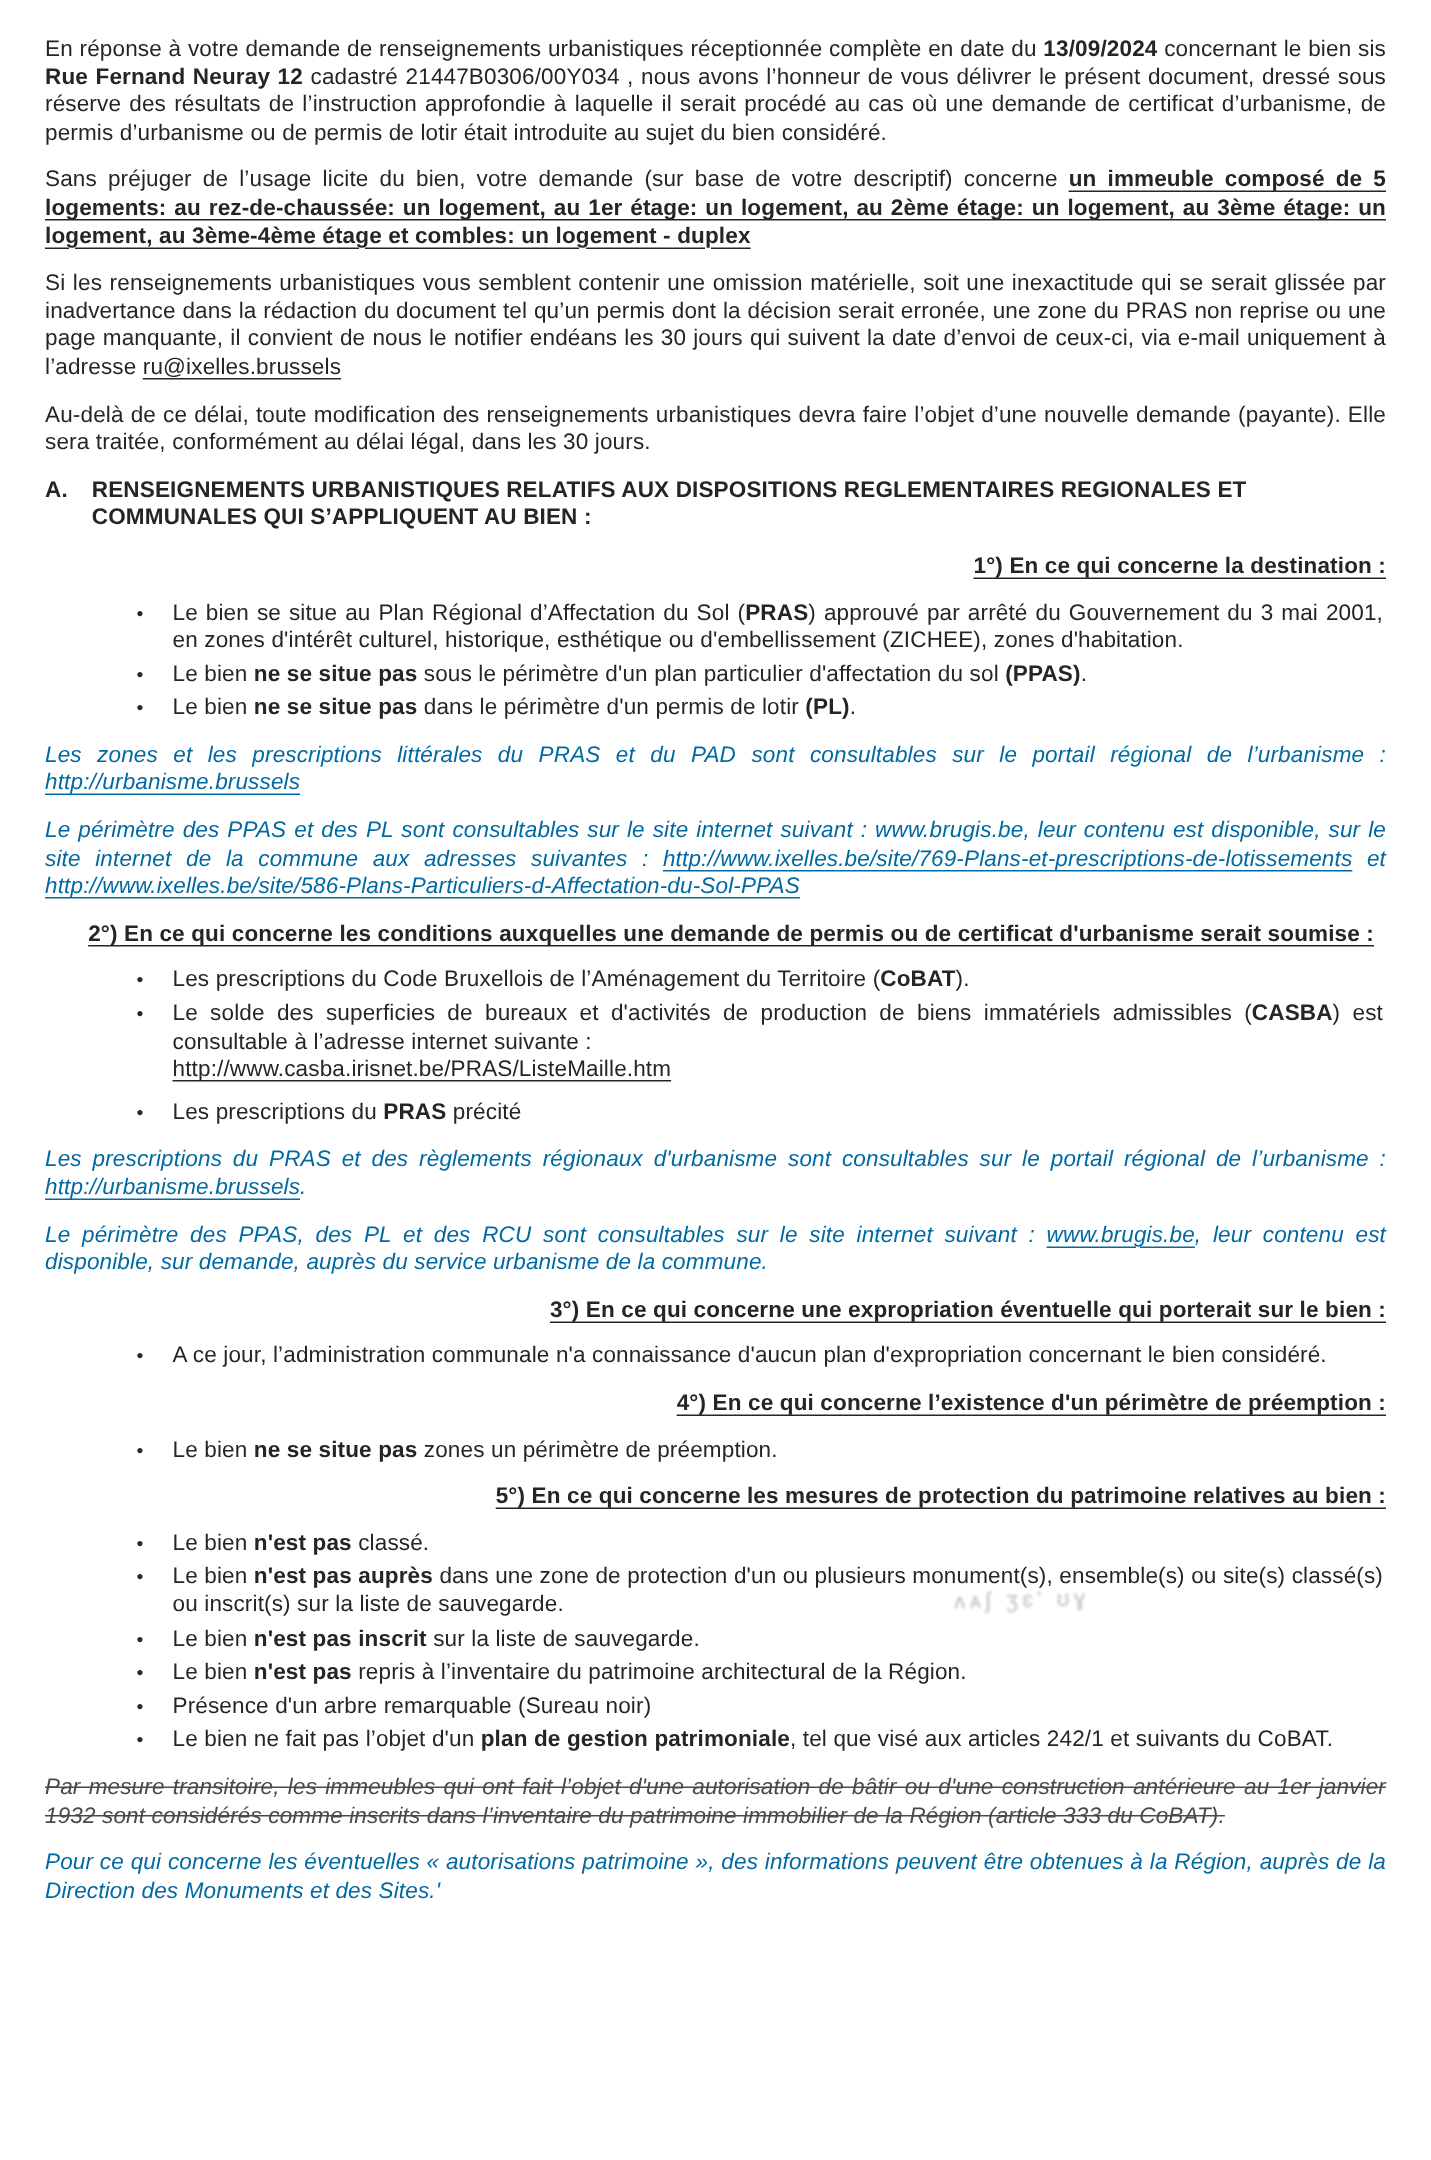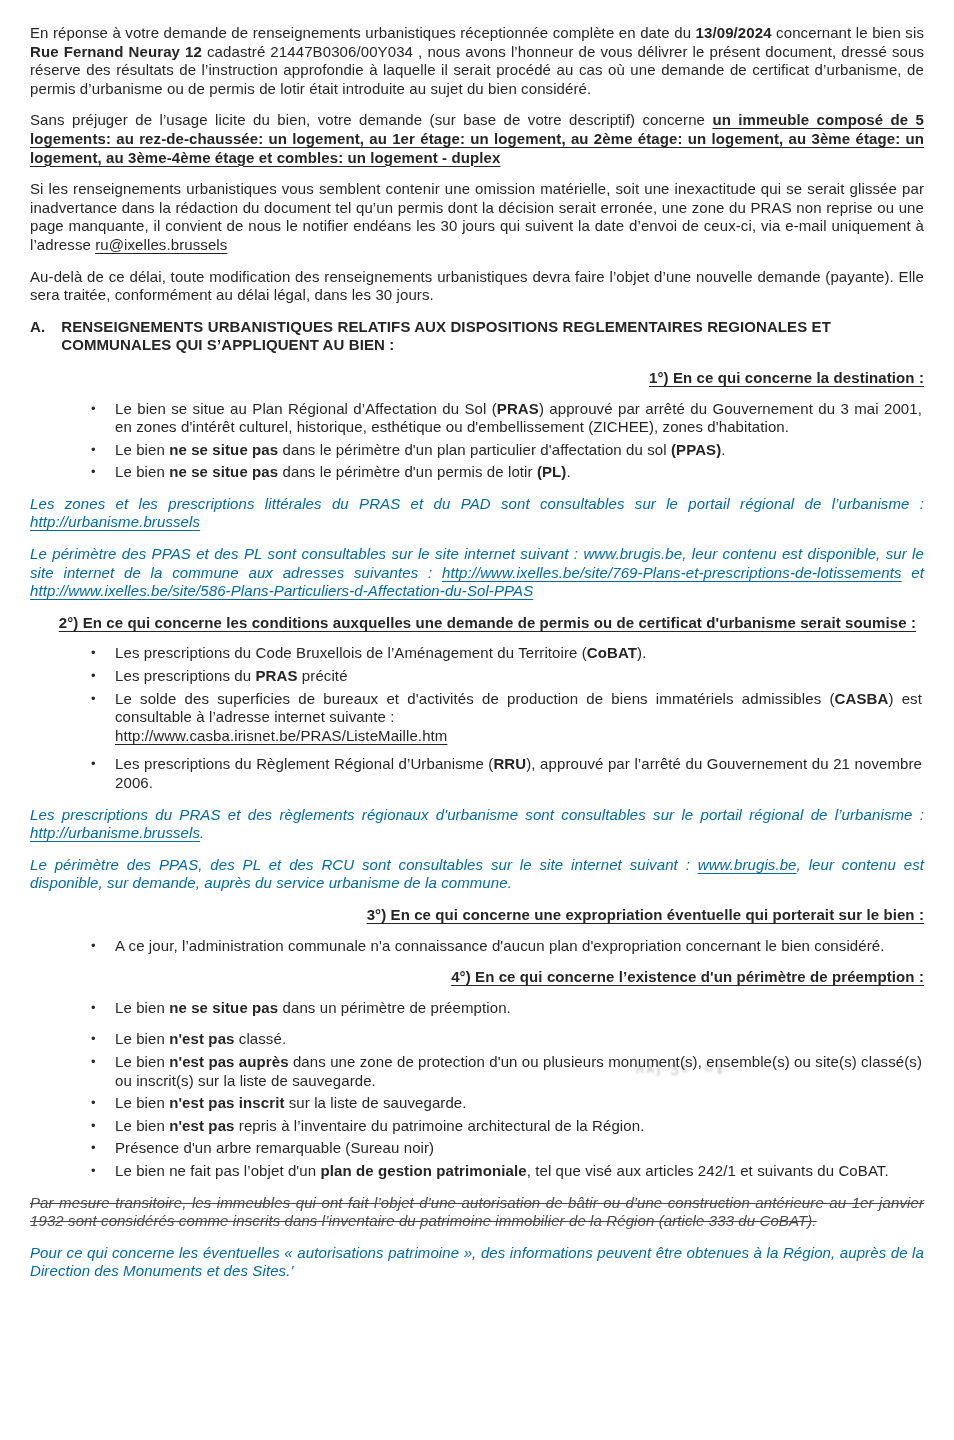--- a/index.html
+++ b/index.html
@@ -58,49 +58,49 @@
   <p class="block"><span>Au-delà de ce délai, toute modification des renseignements urbanistiques devra faire l’objet d’une nouvelle demande (payante). Elle sera traitée, conformément au délai légal, dans les 30 jours.</span></p>
 
   <div class="sec-a">
     <span class="marker">A.</span>
     <span class="title"><span>RENSEIGNEMENTS URBANISTIQUES RELATIFS AUX DISPOSITIONS REGLEMENTAIRES REGIONALES ET COMMUNALES QUI S’APPLIQUENT AU BIEN :</span></span>
   </div>
 
   <p class="h-num"><span><span>1°) En ce qui concerne la destination :</span></span></p>
   <ul class="doc-list">
       <li><span>Le bien se situe au Plan Régional d’Affectation du Sol (</span><span class="run-b">PRAS</span><span>) approuvé par arrêté du Gouvernement du 3 mai 2001, en zones d'intérêt culturel, historique, esthétique ou d'embellissement (ZICHEE), zones d'habitation.</span></li>
-      <li><span>Le bien </span><span class="run-b">ne se situe pas</span><span> dans le périmètre d'un plan particulier d'affectation du sol </span><span class="run-b">(PPAS)</span><span>.</span></li>
+      <li><span>Le bien </span><span class="run-b">ne se situe pas</span><span> sous le périmètre d'un plan particulier d'affectation du sol </span><span class="run-b">(PPAS)</span><span>.</span></li>
       <li><span>Le bien </span><span class="run-b">ne se situe pas</span><span> dans le périmètre d'un permis de lotir </span><span class="run-b">(PL)</span><span>.</span></li>
     </ul>
 
   <p class="note"><span class="run-i">Les zones et les prescriptions littérales du PRAS et du PAD sont consultables sur le portail régional de l’urbanisme : </span><span class="run-u run-i">http://urbanisme.brussels</span></p>
   <p class="note"><span class="run-i">Le périmètre des PPAS et des PL sont consultables sur le site internet suivant : www.brugis.be, leur contenu est disponible, sur le site internet de la commune aux adresses suivantes : </span><span class="run-u run-i">http://www.ixelles.be/site/769-Plans-et-prescriptions-de-lotissements</span><span class="run-i"> et </span><span class="run-u run-i">http://www.ixelles.be/site/586-Plans-Particuliers-d-Affectation-du-Sol-PPAS</span></p>
 
   <p class="h-num w-tight"><span><span>2°) En ce qui concerne les conditions auxquelles une demande de permis ou de certificat d'urbanisme serait soumise :</span></span></p>
   <ul class="doc-list gap-last">
       <li><span>Les prescriptions du Code Bruxellois de l’Aménagement du Territoire (</span><span class="run-b">CoBAT</span><span>).</span></li>
+      <li><span>Le solde des superficies de bureaux et d'activités de production de biens immatériels admissibles (</span><span class="run-b">CASBA</span><span>) est consultable à l’adresse internet suivante :</span><br><span class="run-u">http://www.casba.irisnet.be/PRAS/ListeMaille.htm</span></li>
       <li><span>Les prescriptions du </span><span class="run-b">PRAS</span><span> précité</span></li>
-      <li><span>Le solde des superficies de bureaux et d'activités de production de biens immatériels admissibles (</span><span class="run-b">CASBA</span><span>) est consultable à l’adresse internet suivante :</span><br><span class="run-u">http://www.casba.irisnet.be/PRAS/ListeMaille.htm</span></li>
-      <li><span>Les prescriptions du Règlement Régional d’Urbanisme (</span><span class="run-b">RRU</span><span>), approuvé par l’arrêté du Gouvernement du 21 novembre 2006.</span></li>
     </ul>
 
   <p class="note"><span class="run-i">Les prescriptions du PRAS et des règlements régionaux d'urbanisme sont consultables sur le portail régional de l’urbanisme : </span><span class="run-u run-i">http://urbanisme.brussels</span><span class="run-i">.</span></p>
   <p class="note"><span class="run-i">Le périmètre des PPAS, des PL et des RCU sont consultables sur le site internet suivant : </span><span class="run-u run-i">www.brugis.be</span><span class="run-i">, leur contenu est disponible, sur demande, auprès du service urbanisme de la commune.</span></p>
 
   <p class="h-num"><span><span>3°) En ce qui concerne une expropriation éventuelle qui porterait sur le bien :</span></span></p>
   <ul class="doc-list">
       <li><span>A ce jour, l’administration communale n'a connaissance d'aucun plan d'expropriation concernant le bien considéré.</span></li>
     </ul>
 
   <p class="h-num"><span><span>4°) En ce qui concerne l’existence d'un périmètre de préemption :</span></span></p>
   <div class="stamp">ʌᴀʃ ʒɛ' ʊɣ</div>
   <ul class="doc-list">
-      <li><span>Le bien </span><span class="run-b">ne se situe pas</span><span> dans un périmètre de préemption.</span></li>
+      <li><span>Le bien </span><span class="run-b">ne se situe pas</span><span> zones un périmètre de préemption.</span></li>
     </ul>
 
+  <p class="h-num"><span><span>5°) En ce qui concerne les mesures de protection du patrimoine relatives au bien :</span></span></p>
   <ul class="doc-list">
       <li><span>Le bien </span><span class="run-b">n'est pas</span><span> classé.</span></li>
       <li><span>Le bien </span><span class="run-b">n'est pas auprès</span><span> dans une zone de protection d'un ou plusieurs monument(s), ensemble(s) ou site(s) classé(s) ou inscrit(s) sur la liste de sauvegarde.</span></li>
       <li><span>Le bien </span><span class="run-b">n'est pas inscrit</span><span> sur la liste de sauvegarde.</span></li>
       <li><span>Le bien </span><span class="run-b">n'est pas</span><span> repris à l’inventaire du patrimoine architectural de la Région.</span></li>
       <li><span>Présence d'un arbre remarquable (Sureau noir)</span></li>
       <li><span>Le bien ne fait pas l’objet d'un </span><span class="run-b">plan de gestion patrimoniale</span><span>, tel que visé aux articles 242/1 et suivants du CoBAT.</span></li>
     </ul>
 
   <p class="note strike-para"><span class="run-i run-s">Par mesure transitoire, les immeubles qui ont fait l’objet d'une autorisation de bâtir ou d'une construction antérieure au 1er janvier 1932 sont considérés comme inscrits dans l’inventaire du patrimoine immobilier de la Région (article 333 du CoBAT).</span></p>

